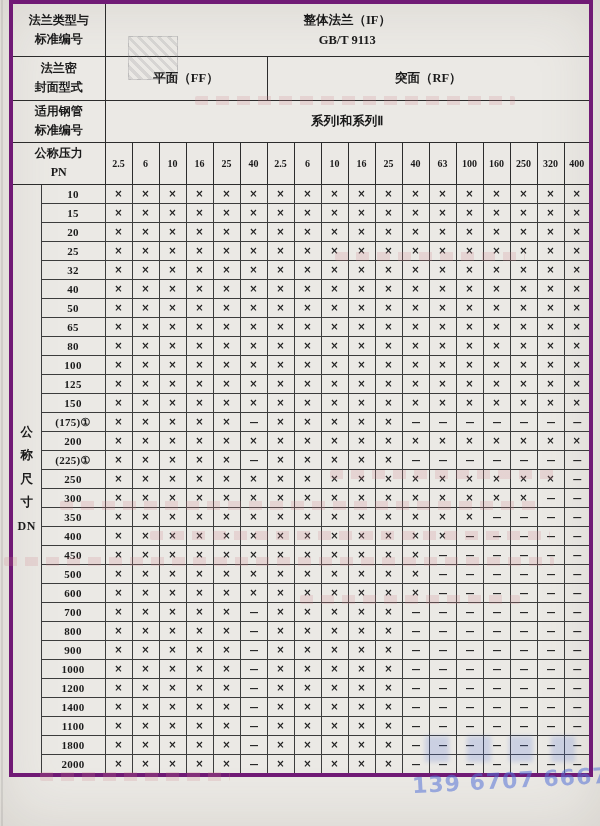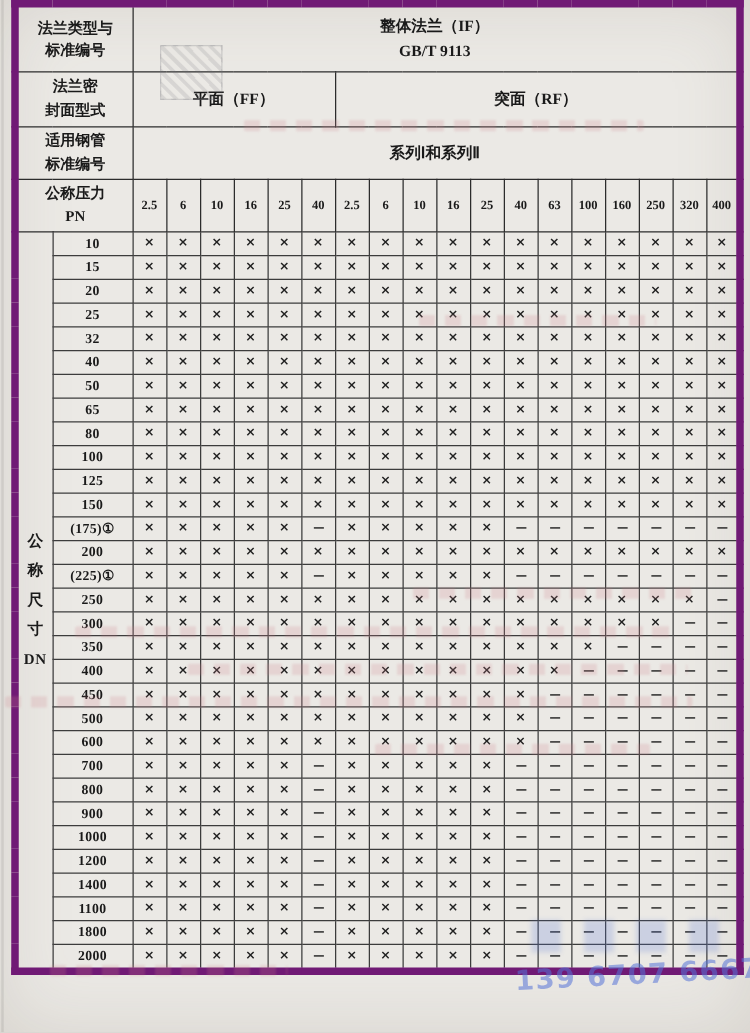--- a/index.html
+++ b/index.html
@@ -10,21 +10,21 @@
     font-family:"Liberation Serif", serif; color:#1a1a1a;
   }
   .crease { position:absolute; left:1px; top:0; width:2px; height:100%;
     background:rgba(0,0,0,.08); }
   .title {
     padding-top:7px; text-align:center; font-size:14.5px; font-weight:bold;
     letter-spacing:.5px; height:22px;
   }
   table.flange {
     border-collapse:collapse; table-layout:fixed; width:583px; margin-left:9px;
-    border:6px solid #701a75;
+    border:4px solid #701a75;
   }
   th, td {
     border:1px solid #3c3c3c; padding:0; text-align:center; vertical-align:middle;
     font-weight:normal; overflow:hidden;
   }
   thead th { border-width:1.5px; border-color:#2c2c2c; }
   col.c-vlabel { width:30px; }
   col.c-dn { width:64px; }
   col.c-mark { width:27px; }
   .hrow1 { height:54px; }

